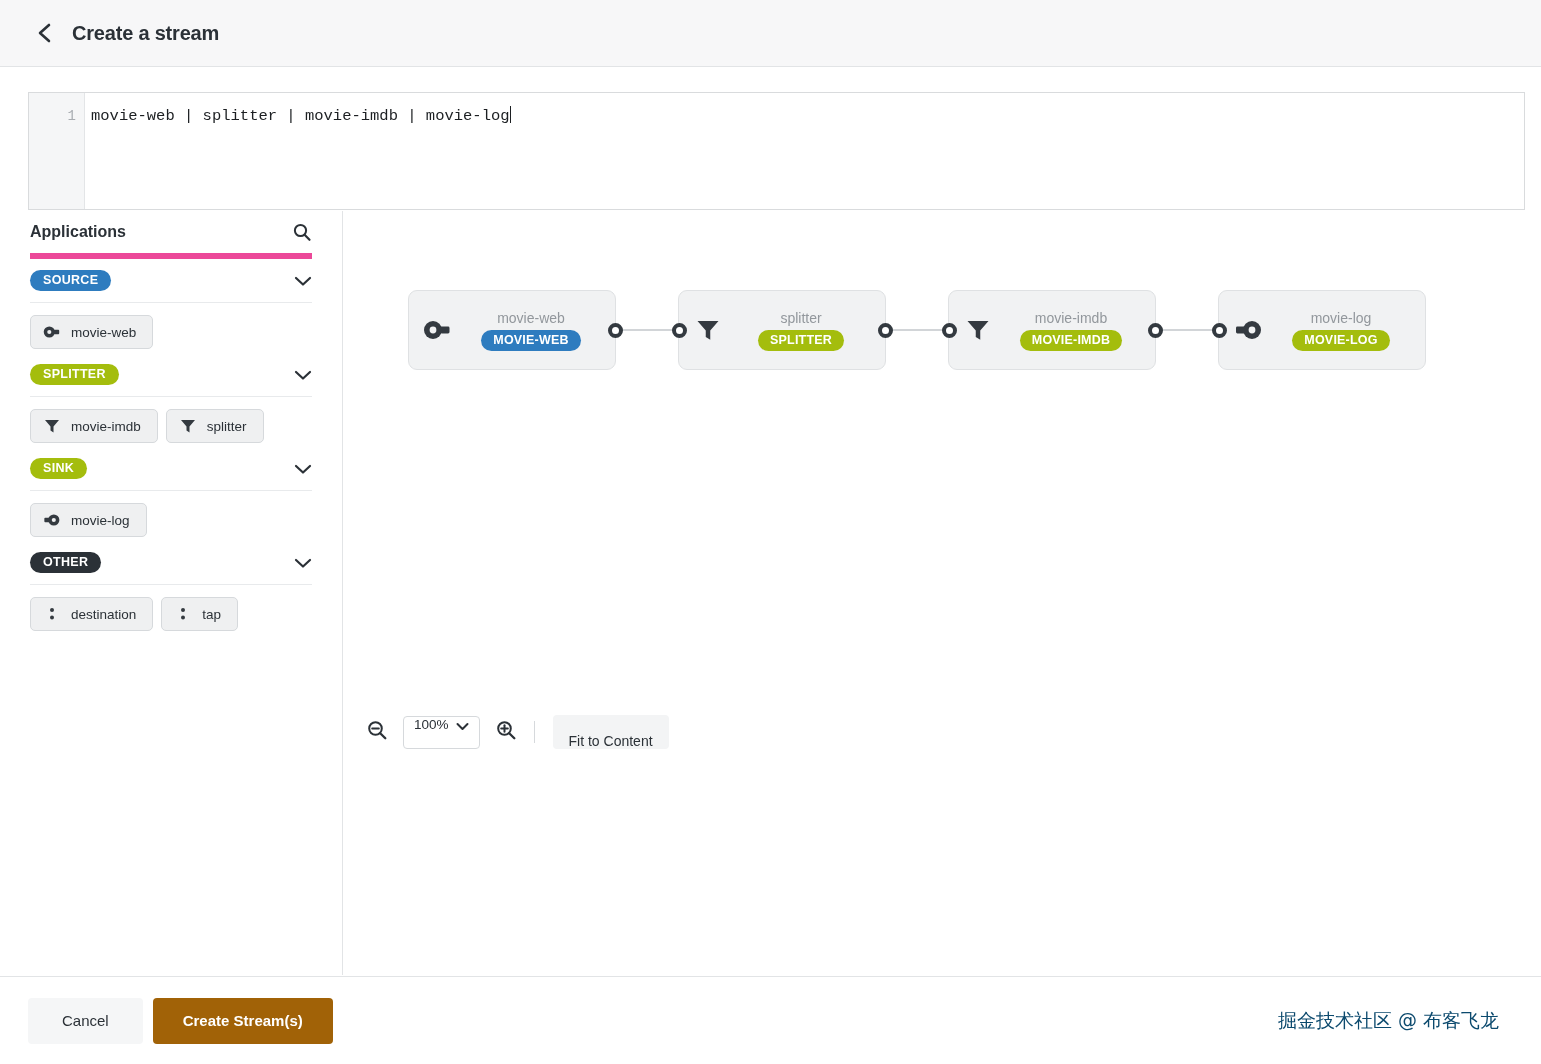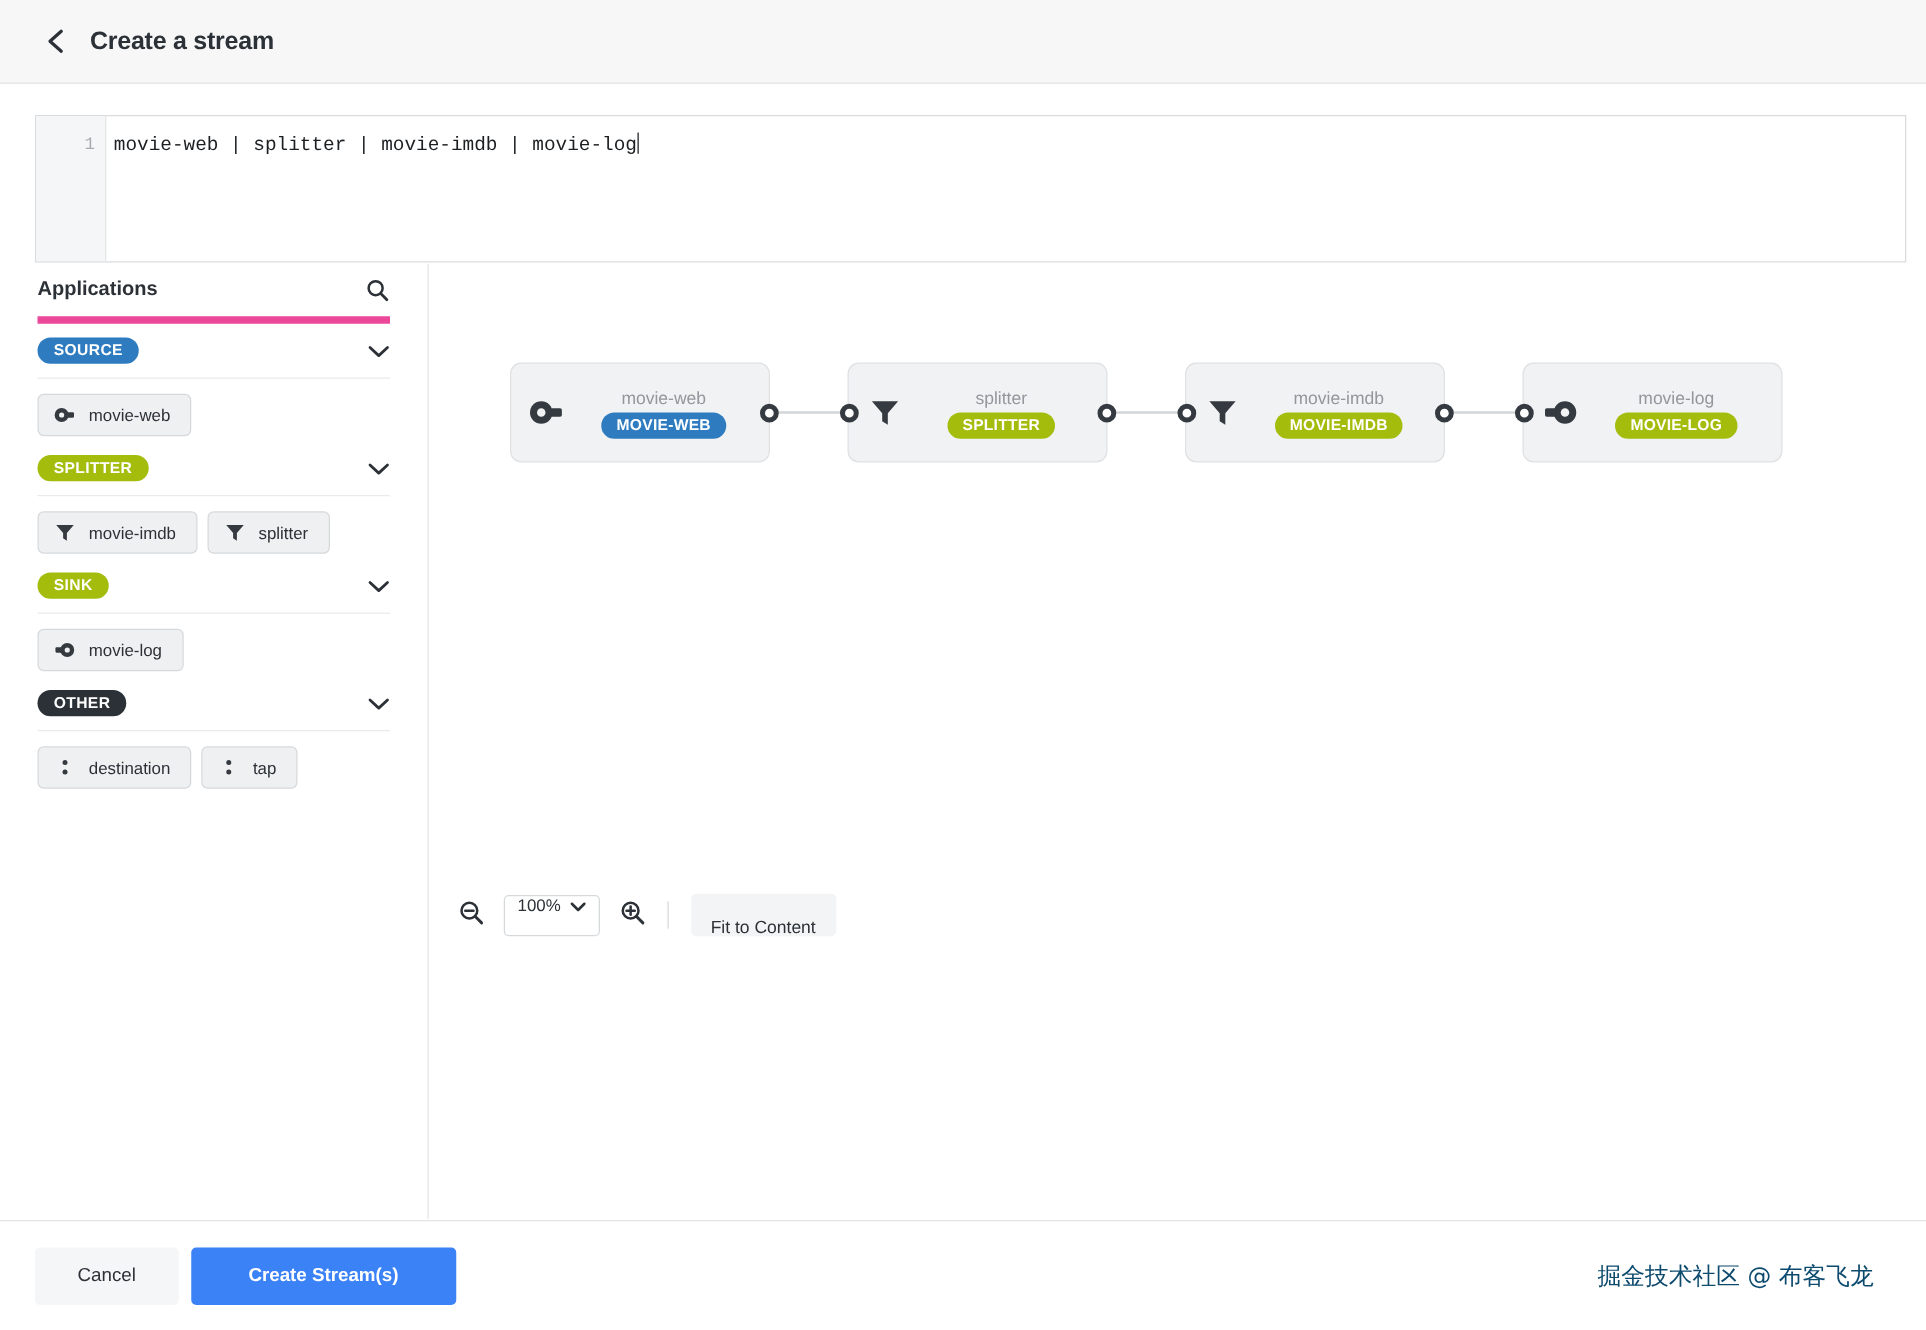--- a/index.html
+++ b/index.html
@@ -217,22 +217,22 @@
   }
   .btn-cancel {
     margin-left: 28px;
     height: 46px; padding: 0 34px;
     background: #f5f6f7; border: none; border-radius: 4px;
     font-family: "Liberation Sans", sans-serif;
     font-size: 15px; color: #2b3137; cursor: pointer;
   }
   .btn-create {
     margin-left: 10px;
-    height: 46px; padding: 0 46px;
-    background: #3b82f6; border: none; border-radius: 4px;
+    height: 46px; padding: 0 30px;
+    background: #a16207; border: none; border-radius: 4px;
     font-family: "Liberation Sans", sans-serif;
     font-size: 15px; font-weight: bold; color: #ffffff; cursor: pointer;
   }
   .watermark {
     position: absolute; right: 42px; top: 50%; margin-top: -13px;
     font-size: 19px; color: #0c4a6e;
     font-family: "DejaVu Sans", sans-serif;
     white-space: nowrap;
   }
 </style>

